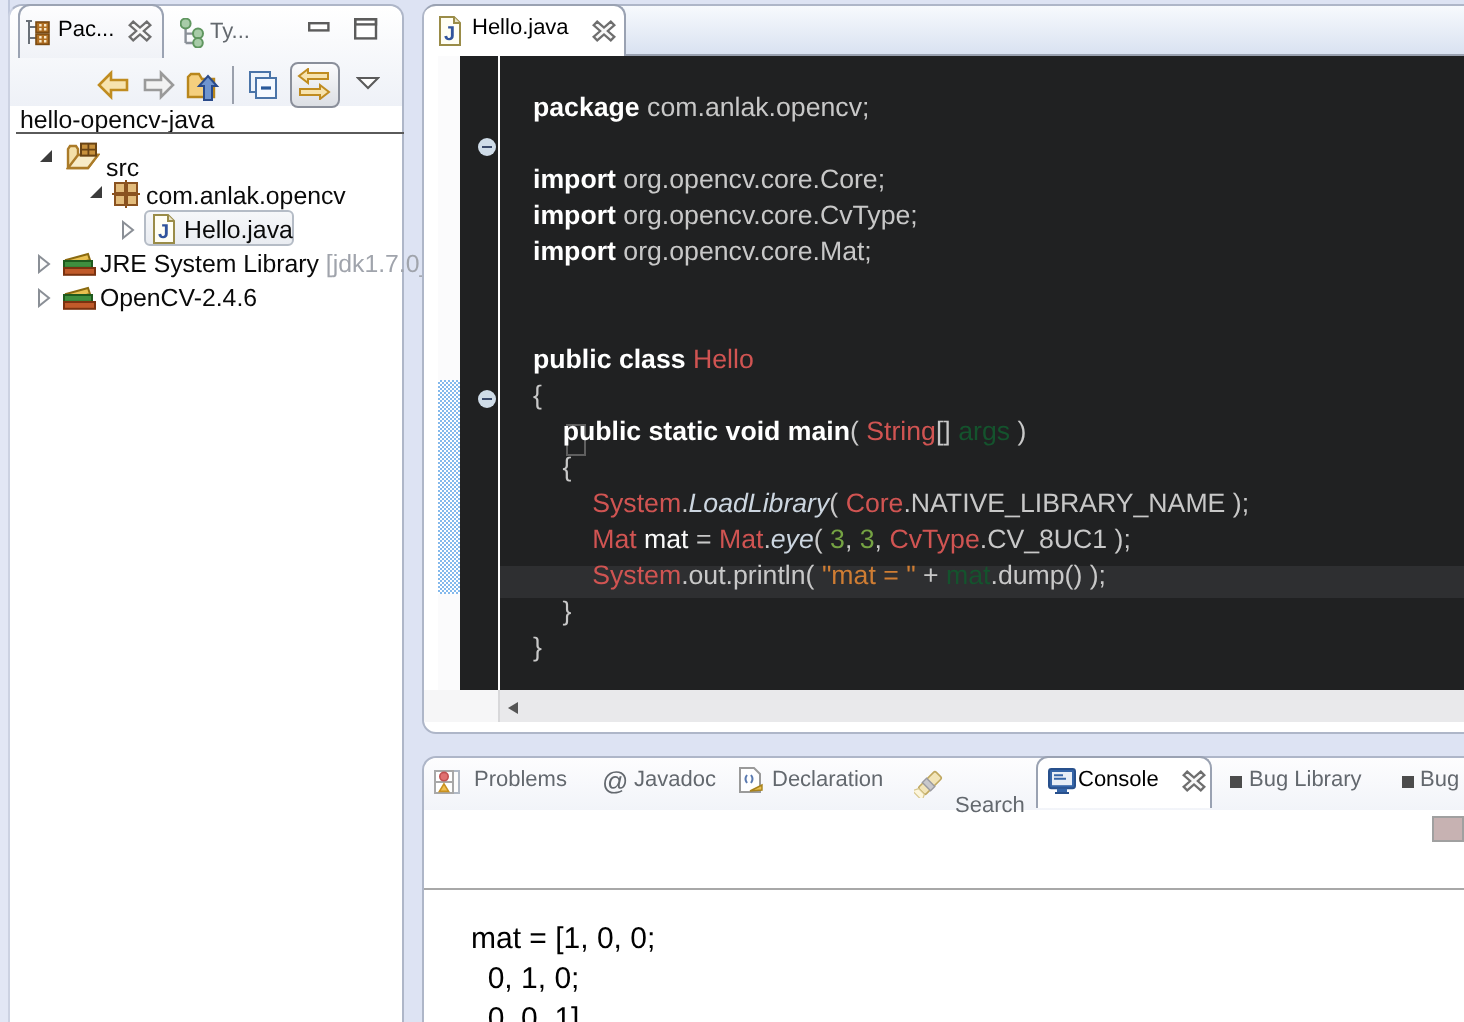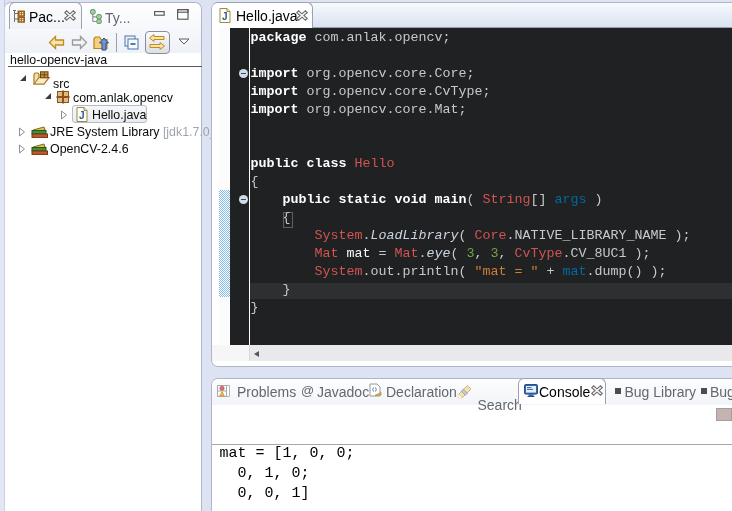--- a/index.html
+++ b/index.html
@@ -1,23 +1,23 @@
 <!DOCTYPE html>
 <html><head><meta charset="utf-8"><style>
 html,body{margin:0;padding:0}
 body{width:732px;height:511px;overflow:hidden;position:relative;background:#dde3f3;font-family:"Liberation Sans",sans-serif}
 .abs{position:absolute}
 .panel{position:absolute;background:#fff;border:1px solid #aeb6c8;box-sizing:border-box}
-.tabtxt{font-size:14px;color:#000;white-space:nowrap}
+.tabtxt{font-size:11px;color:#000;white-space:nowrap}
 .graytxt{color:#63686e}
-pre{margin:0;font-family:Liberation Mono, monospace}
+pre{margin:16px;font-family:Liberation Sans, sans-serif}
 #code{font-size:13.33px;line-height:18px;color:#c8c8c8}
 #code b{color:#fff;font-weight:bold}
 #code .t{color:#d05452}
-#code .v{color:#0369a1}
+#code .v{color:#14532d}
 #code .n{color:#75a343}
 #code .s{color:#cf7d33}
 #code .it{color:#ccd6e0;font-style:italic}
 #code .w{color:#fafafa}
 .treetxt{font-size:12.4px;color:#0a0a0a;white-space:nowrap}
 .exp{width:0;height:0;border-left:6px solid transparent;border-bottom:6px solid #3c3c3c}
 </style></head>
 <body>
 
 <div class="abs" style="left:0;top:0;width:4px;height:511px;background:#e2e7f5"></div>

